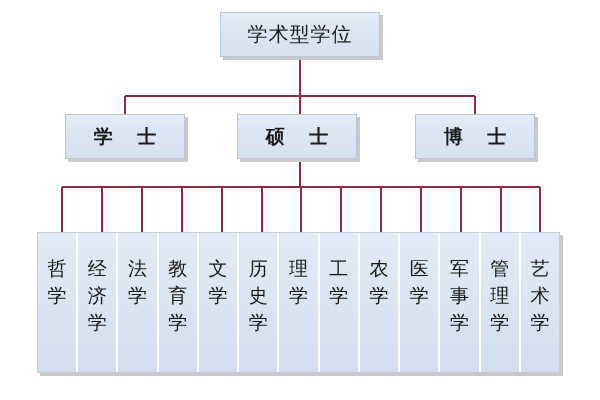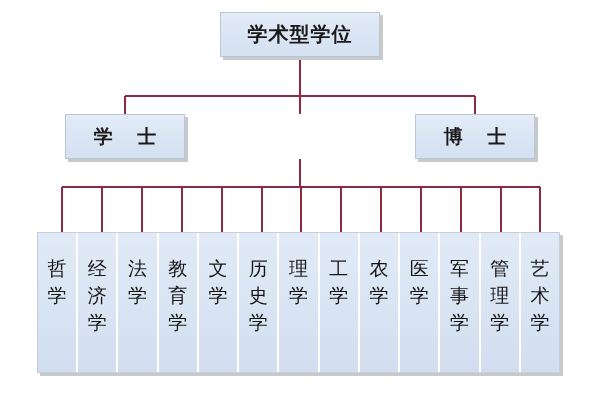--- a/index.html
+++ b/index.html
@@ -50,21 +50,21 @@
     text-align: center;
     white-space: nowrap;
   }
 
   .node-root {
     left: 220px;
     top: 12px;
     width: 160px;
     height: 45px;
     font-size: 20px;
-    font-weight: bold;
+    font-weight: normal;
     letter-spacing: 1px;
   }
 
   .node-level2 {
     top: 114px;
     width: 120px;
     height: 45px;
     font-size: 19px;
     font-weight: bold;
     letter-spacing: 9px;
@@ -142,20 +142,21 @@
       <path d="M421,187 L421,232"></path>
       <path d="M461,187 L461,232"></path>
       <path d="M501,187 L501,232"></path>
       <path d="M540,187 L540,232"></path>
     </g>
   </svg>
 
   <div class="node node-root">学术型学位</div>
 
   <div class="node node-level2 n0">学 士</div>
+  <div class="node node-level2 n1">硕 士</div>
   <div class="node node-level2 n2">博 士</div>
 
   <div class="disciplines">
     <div class="discipline">
         <span class="ch">哲</span>
         <span class="ch">学</span>
       </div>
     <div class="discipline">
         <span class="ch">经</span>
         <span class="ch">济</span>

